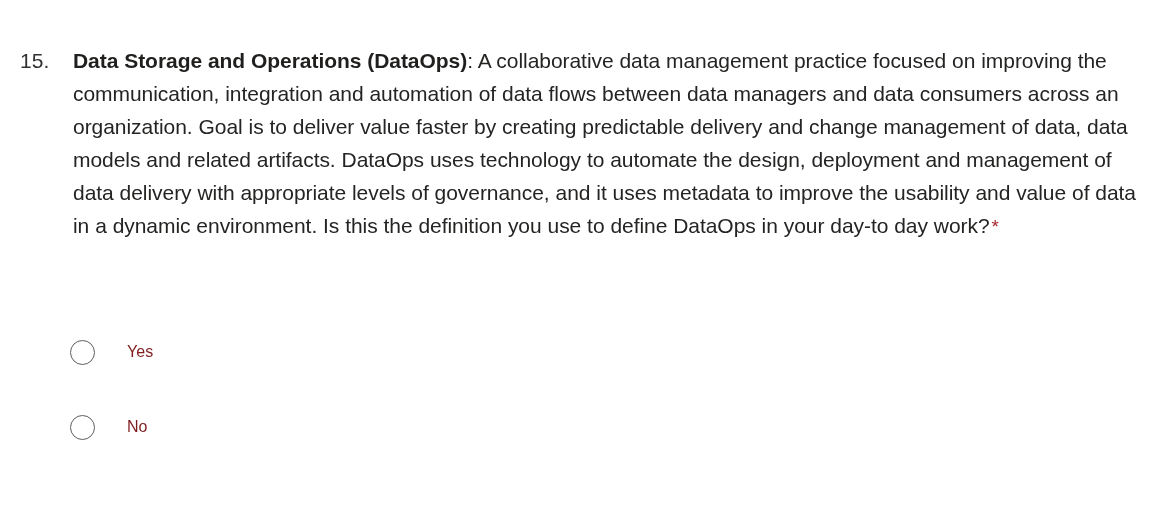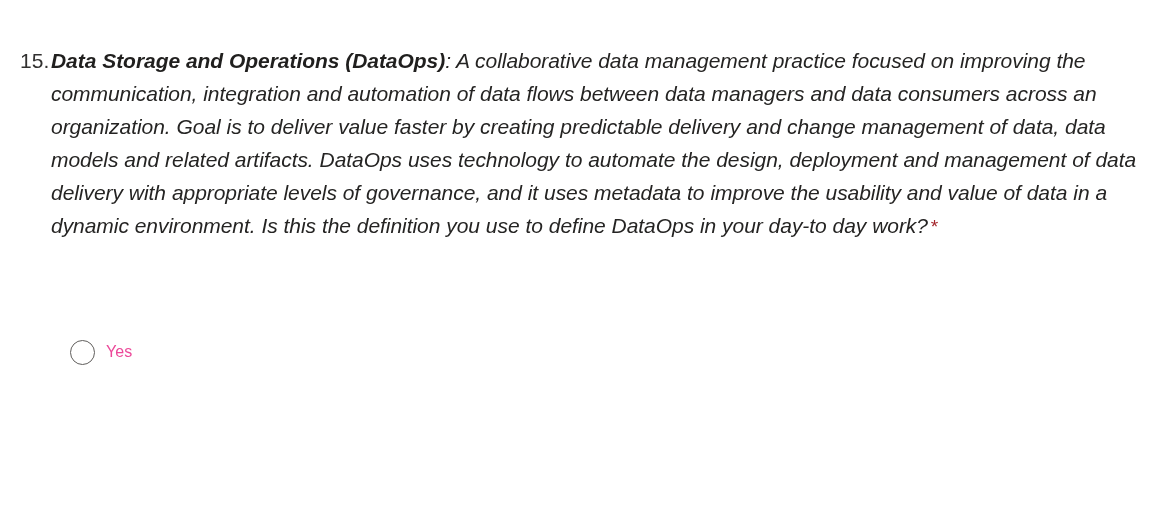--- a/index.html
+++ b/index.html
@@ -37,28 +37,27 @@
     left: 0;
     top: 0;
     width: 40px;
     font-size: 21px;
     line-height: 33px;
     color: #323130;
     letter-spacing: 0.1px;
   }
 
   .question-text {
-    margin-left: 31px;
+    margin-left: 53px;
     font-size: 21px;
     line-height: 33px;
     color: #252423;
     letter-spacing: -0.05px;
     text-align: left;
     word-spacing: 0.1px;
-    font-style: italic;
   }
 
   .question-text .lead {
     font-weight: bold;
     color: #201f1e;
   }
 
   .required-star {
     color: #a4262c;
     font-size: 19px;
@@ -87,24 +86,24 @@
     height: 25px;
     border: 1.6px solid #605e5c;
     border-radius: 50%;
     box-sizing: border-box;
     flex: 0 0 auto;
     background: #ffffff;
     position: relative;
   }
 
   .choice-label {
-    margin-left: 11px;
+    margin-left: 32px;
     font-size: 16px;
     line-height: 20px;
-    color: #ec4899;
+    color: #7f1d1d;
     letter-spacing: 0.05px;
     white-space: nowrap;
   }
 </style>
 </head>
 <body>
 
 <div class="form-question">
 
   <div class="question-row">
@@ -116,16 +115,22 @@
 
   <div class="choices">
 
     <div class="choice">
       <span class="radio-outer">
         
       </span>
       <span class="choice-label">Yes</span>
     </div>
 
+    <div class="choice">
+      <span class="radio-outer">
+        
+      </span>
+      <span class="choice-label">No</span>
+    </div>
 
   </div>
 
 </div>
 
 </body></html>

